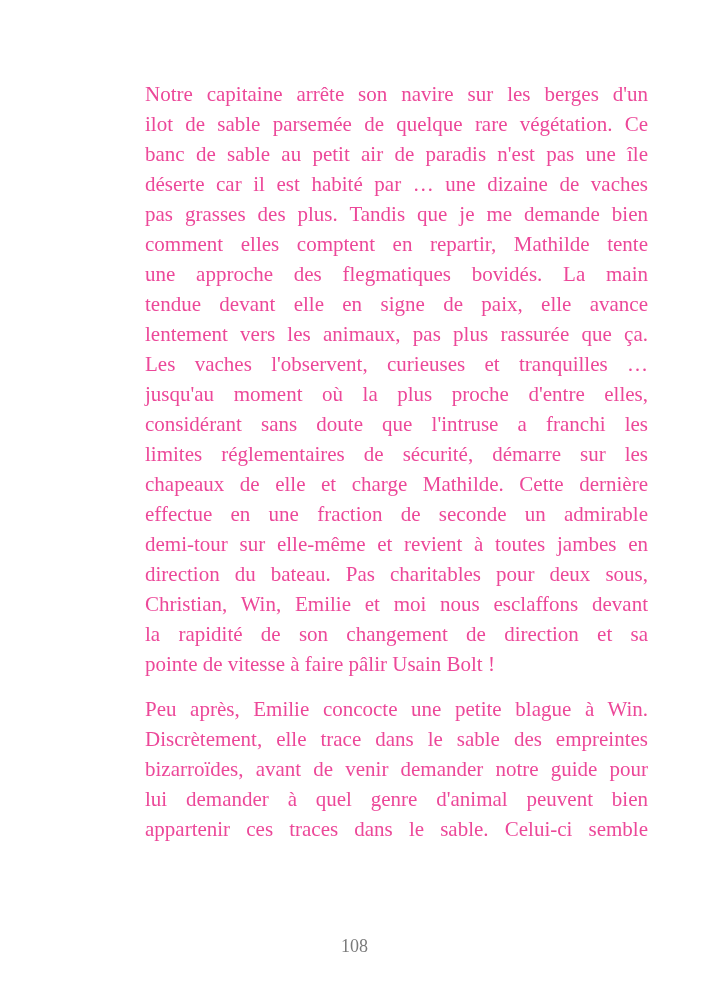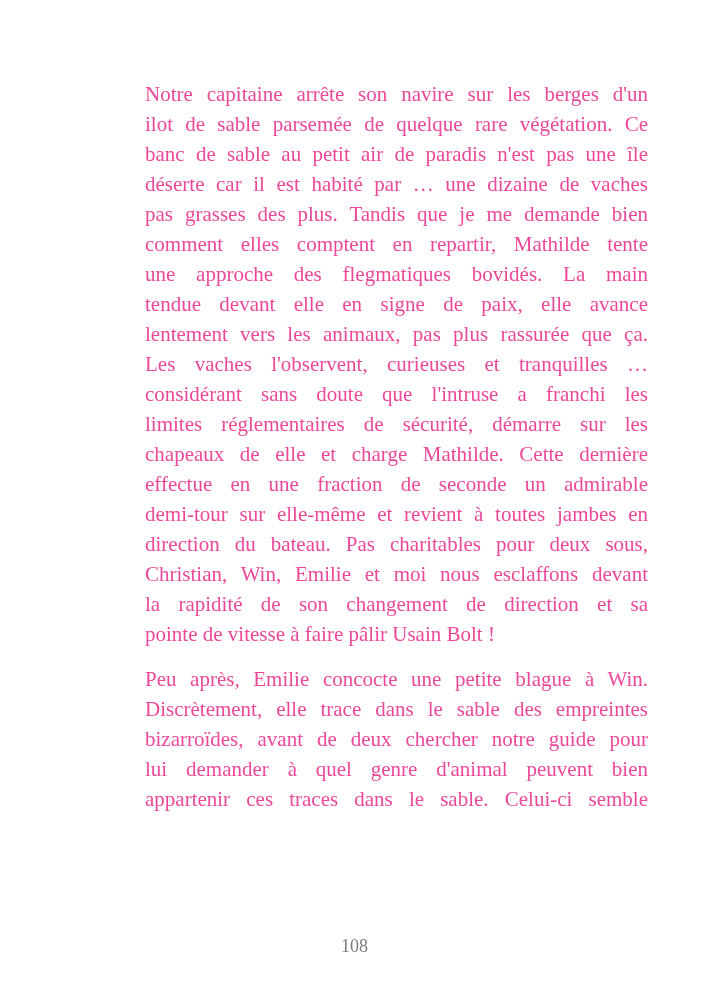--- a/index.html
+++ b/index.html
@@ -57,32 +57,33 @@
         <div class="text-line">Notre capitaine arrête son navire sur les berges d'un</div>
         <div class="text-line">ilot de sable parsemée de quelque rare végétation. Ce</div>
         <div class="text-line">banc de sable au petit air de paradis n'est pas une île</div>
         <div class="text-line">déserte car il est habité par … une dizaine de vaches</div>
         <div class="text-line">pas grasses des plus. Tandis que je me demande bien</div>
         <div class="text-line">comment elles comptent en repartir, Mathilde tente</div>
         <div class="text-line">une approche des flegmatiques bovidés. La main</div>
         <div class="text-line">tendue devant elle en signe de paix, elle avance</div>
         <div class="text-line">lentement vers les animaux, pas plus rassurée que ça.</div>
         <div class="text-line">Les vaches l'observent, curieuses et tranquilles …</div>
+        <div class="text-line">jusqu'au moment où la plus proche d'entre elles,</div>
         <div class="text-line">considérant sans doute que l'intruse a franchi les</div>
         <div class="text-line">limites réglementaires de sécurité, démarre sur les</div>
         <div class="text-line">chapeaux de elle et charge Mathilde. Cette dernière</div>
         <div class="text-line">effectue en une fraction de seconde un admirable</div>
         <div class="text-line">demi-tour sur elle-même et revient à toutes jambes en</div>
         <div class="text-line">direction du bateau. Pas charitables pour deux sous,</div>
         <div class="text-line">Christian, Win, Emilie et moi nous esclaffons devant</div>
         <div class="text-line">la rapidité de son changement de direction et sa</div>
         <div class="text-line last-line">pointe de vitesse à faire pâlir Usain Bolt !</div>
       </div>
       <div class="paragraph">
         <div class="text-line">Peu après, Emilie concocte une petite blague à Win.</div>
         <div class="text-line">Discrètement, elle trace dans le sable des empreintes</div>
-        <div class="text-line">bizarroïdes, avant de deux chercher notre guide pour</div>
+        <div class="text-line">bizarroïdes, avant de venir demander notre guide pour</div>
         <div class="text-line">lui demander à quel genre d'animal peuvent bien</div>
         <div class="text-line">appartenir ces traces dans le sable. Celui-ci semble</div>
       </div>
     </div>
   <div class="page-number">108</div>
 </div>
 
 </body></html>

